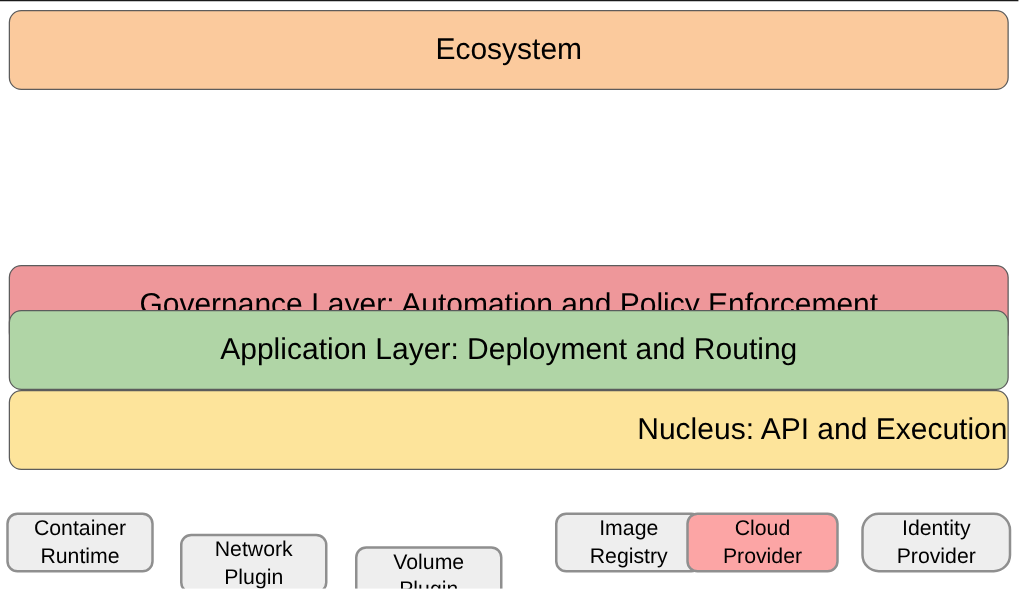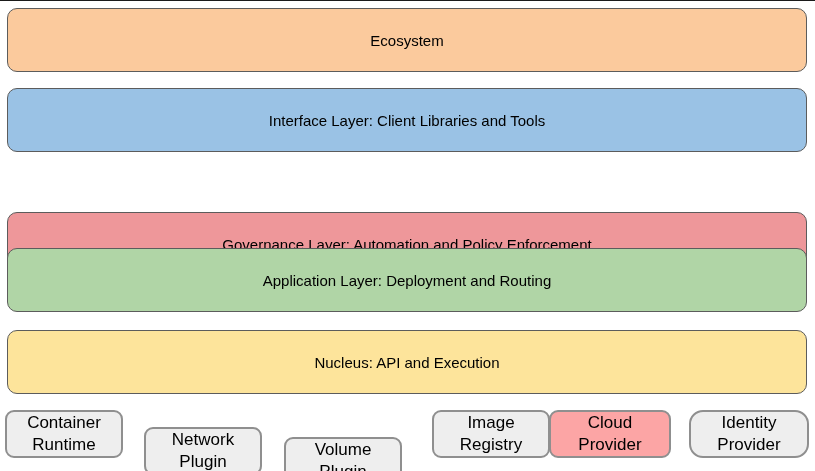--- a/index.html
+++ b/index.html
@@ -26,68 +26,65 @@
   .layer {
     position: absolute;
     left: 7px;
     width: 798px;
     height: 62px;
     border: 1px solid #5c5c5c;
     border-radius: 10px;
     display: flex;
     align-items: center;
     justify-content: center;
-    font-size: 15px;
+    font-size: 24px;
     color: #000000;
     text-align: center;
     box-sizing: content-box;
   }
   .layer-0 { top: 8px; }
   .layer-1 { top: 88px; }
   .layer-2 { top: 168px; }
   .layer-3 { top: 248px; }
-  .layer-4 { top: 330px; }
+  .layer-4 { top: 312px; justify-content: flex-end; }
   .plugin {
     position: absolute;
     top: 410px;
     height: 48px;
     background: #eeeeee;
     border: 2px solid #8f8f8f;
     border-radius: 9px;
     display: flex;
     align-items: center;
     justify-content: center;
     text-align: center;
     font-size: 17px;
     line-height: 1.3;
     color: #000000;
     padding: 0 4px;
     box-sizing: border-box;
   }
   .plugin-0 { left: 5px;   width: 118px; }
   .plugin-1 { left: 144px; width: 118px; margin-top: 17px; }
   .plugin-2 { left: 284px; width: 118px; margin-top: 27px; }
-  .plugin-3 { left: 432px; width: 118px; }
+  .plugin-3 { left: 444px; width: 118px; }
   .plugin-4 { left: 549px; width: 122px; }
   .plugin-5 { left: 689px; width: 120px; }
 </style>
 </head>
 <body>
 
 <div class="diagram">
 
   <div class="top-crop-line"></div>
 
   <div class="layer layer-0" style="background-color: rgb(251, 202, 157);">
     <span>Ecosystem</span>
   </div>
 
-  <div class="layer layer-1" style="background-color: rgb(154, 194, 229);">
-    <span>Interface Layer: Client Libraries and Tools</span>
-  </div>
 
   <div class="layer layer-2" style="background-color: rgb(238, 151, 154); margin-top: 44px;">
     <span>Governance Layer: Automation and Policy Enforcement</span>
   </div>
 
   <div class="layer layer-3" style="background-color: rgb(176, 213, 166); justify-content: center;">
     <span>Application Layer: Deployment and Routing</span>
   </div>
 
   <div class="layer layer-4" style="background-color: rgb(253, 228, 155);">

